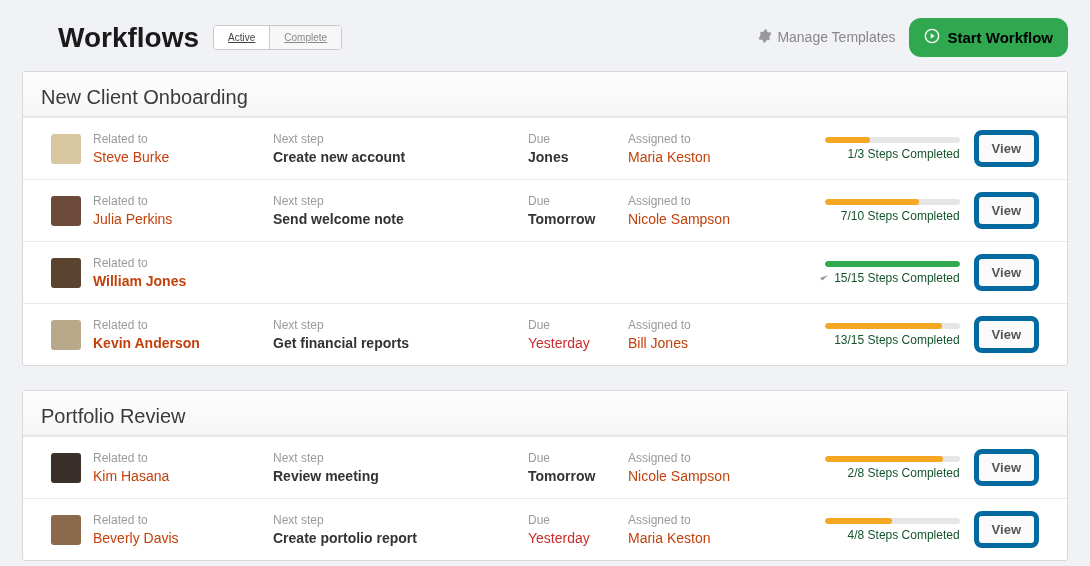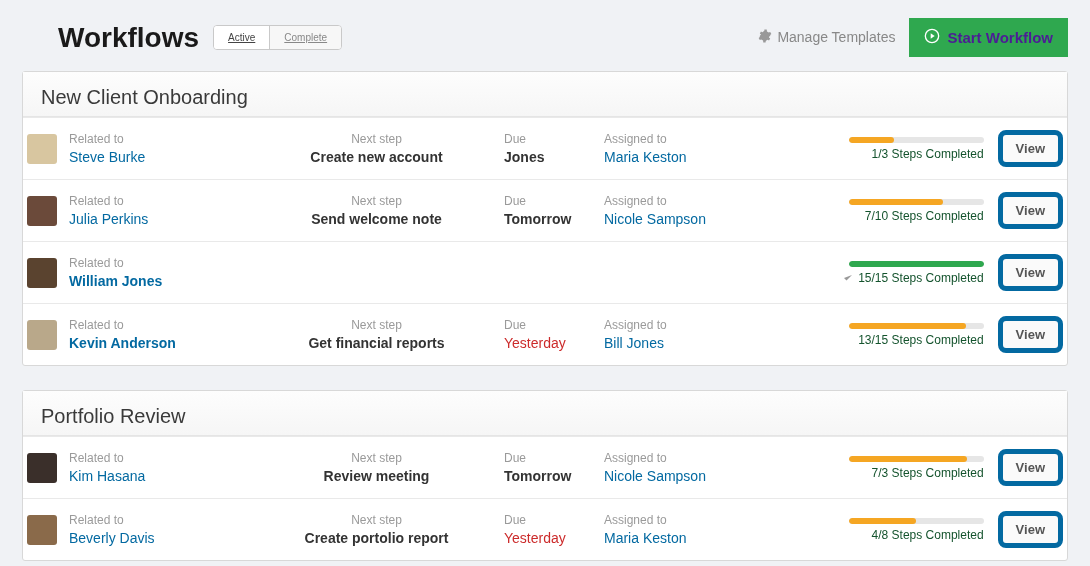--- a/index.html
+++ b/index.html
@@ -49,23 +49,23 @@
     display: flex;
     align-items: flex-start;
     color: #888;
     font-size: 14px;
     margin-right: 14px;
     cursor: pointer;
   }
   .manage-link svg { margin-right: 5px; }
   .start-btn {
     background: #2fa84f;
-    color: #4c1d95;
+    color: #000000;
     border: none;
-    border-radius: 0;
+    border-radius: 12px;
     padding: 10px 15px;
     font-size: 15px;
     font-weight: 600;
     display: flex;
     align-items: center;
     cursor: pointer;
   }
   .start-btn svg { margin-right: 7px; }
 
   .panel {
@@ -78,52 +78,52 @@
     padding: 14px 18px 7px 18px;
     font-size: 20px;
     font-weight: 400;
     color: #3a3a3a;
     background: linear-gradient(#fdfdfd,#f6f6f6);
     border-bottom: 1px solid #e5e5e5;
   }
   .row {
     display: flex;
     align-items: center;
-    padding: 12px 4px;
+    padding: 12px 28px;
     border-top: 1px solid #e9e9e9;
   }
   .row:first-of-type { border-top: none; }
   .row.overdue-bold .person-link { font-weight: 700; }
 
   .avatar {
     width: 30px; height: 30px;
     border-radius: 3px;
     margin-right: 12px;
     flex: 0 0 30px;
     background-size: cover;
   }
   .col-related { flex: 0 0 180px; }
-  .col-step    { flex: 0 0 255px; text-align: center; }
+  .col-step    { flex: 0 0 255px; }
   .col-due     { flex: 0 0 100px; }
   .col-assigned{ flex: 0 0 155px; }
   .col-progress{ flex: 0 0 170px; text-align: right; margin-left:auto; margin-right: 14px;}
   .col-action  { flex: 0 0 auto; }
 
   .label {
     font-size: 12px;
     color: #9a9a9a;
     margin-bottom: 3px;
   }
   .value {
     font-size: 14px;
     color: #333;
     font-weight: bold;
   }
   .person-link {
-    color: #0369a1;
+    color: #c2410c;
     font-weight: 500;
     font-size: 14px;
     cursor: pointer;
   }
   .due-overdue { color: #cc2b2b; font-weight: 500; }
 
   .progress-wrap { display:flex; flex-direction:column; align-items:flex-end; }
   .progress-bar {
     width: 135px; height: 6px;
     background: #e6e6e6;
@@ -321,21 +321,21 @@
         <div class="col-assigned">
           <div class="label">Assigned to</div>
           <div class="person-link" style="font-weight:400;">Nicole Sampson</div>
         </div>
         <div class="col-progress">
           <div class="progress-wrap">
             <div class="progress-bar">
               <div class="progress-fill" style="width:87.5%"></div>
             </div>
             <div class="progress-text">
-              <span>7/3 Steps Completed</span>
+              <span>2/8 Steps Completed</span>
             </div>
           </div>
         </div>
         <div class="col-action"><button class="view-btn">View</button></div>
       </div>
       <div class="row">
         <div class="avatar" style="background: rgb(138, 106, 74);"></div>
         <div class="col-related">
           <div class="label">Related to</div>
           <div class="person-link">Beverly Davis</div>

